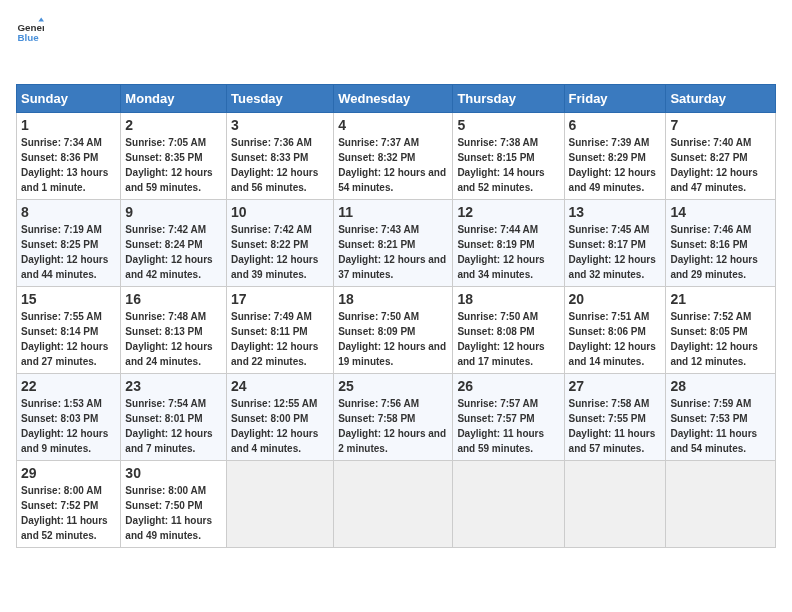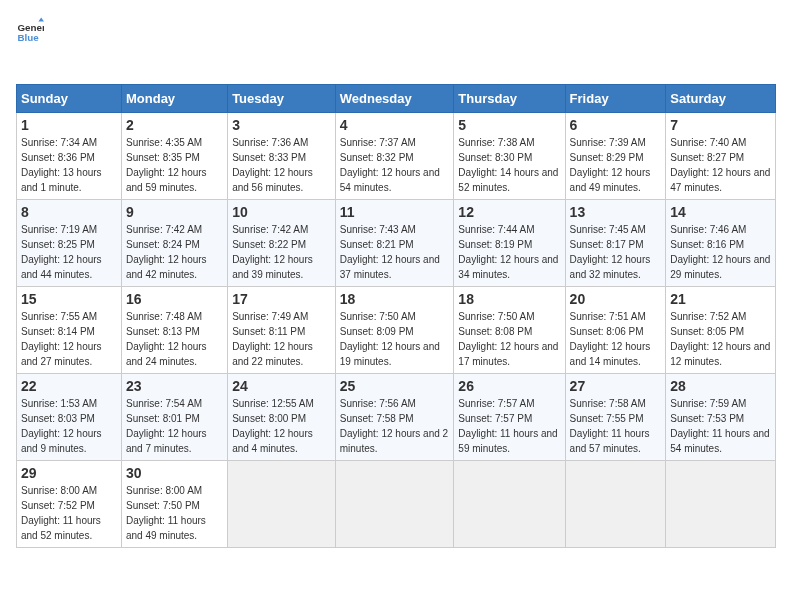--- a/index.html
+++ b/index.html
@@ -66,20 +66,21 @@
     .day-num {
       font-size: 14px;
       font-weight: bold;
       display: block;
       margin-bottom: 2px;
     }
     .day-detail {
       font-size: 10px;
       line-height: 1.5;
       color: #333;
+      font-weight: bold;
     }
     .empty-cell {
       background: #f0f0f0 !important;
     }
   </style>
 </head>
 <body>
 
 <div class="header-area">
   <div class="logo">
@@ -112,33 +113,33 @@
       </tr>
   </thead>
   <tbody id="calendar-body">
       <tr>
         <td>
           <span class="day-num">1</span>
           <div class="day-detail"><span>Sunrise: 7:34 AM</span><br><span>Sunset: 8:36 PM</span><br><span>Daylight: 13 hours and 1 minute.</span></div>
         </td>
         <td>
           <span class="day-num">2</span>
-          <div class="day-detail"><span>Sunrise: 4:35 AM</span><br><span>Sunset: 8:35 PM</span><br><span>Daylight: 12 hours and 59 minutes.</span></div>
+          <div class="day-detail"><span>Sunrise: 7:05 AM</span><br><span>Sunset: 8:35 PM</span><br><span>Daylight: 12 hours and 59 minutes.</span></div>
         </td>
         <td>
           <span class="day-num">3</span>
           <div class="day-detail"><span>Sunrise: 7:36 AM</span><br><span>Sunset: 8:33 PM</span><br><span>Daylight: 12 hours and 56 minutes.</span></div>
         </td>
         <td>
           <span class="day-num">4</span>
           <div class="day-detail"><span>Sunrise: 7:37 AM</span><br><span>Sunset: 8:32 PM</span><br><span>Daylight: 12 hours and 54 minutes.</span></div>
         </td>
         <td>
           <span class="day-num">5</span>
-          <div class="day-detail"><span>Sunrise: 7:38 AM</span><br><span>Sunset: 8:30 PM</span><br><span>Daylight: 14 hours and 52 minutes.</span></div>
+          <div class="day-detail"><span>Sunrise: 7:38 AM</span><br><span>Sunset: 8:15 PM</span><br><span>Daylight: 14 hours and 52 minutes.</span></div>
         </td>
         <td>
           <span class="day-num">6</span>
           <div class="day-detail"><span>Sunrise: 7:39 AM</span><br><span>Sunset: 8:29 PM</span><br><span>Daylight: 12 hours and 49 minutes.</span></div>
         </td>
         <td>
           <span class="day-num">7</span>
           <div class="day-detail"><span>Sunrise: 7:40 AM</span><br><span>Sunset: 8:27 PM</span><br><span>Daylight: 12 hours and 47 minutes.</span></div>
         </td>
       </tr>

